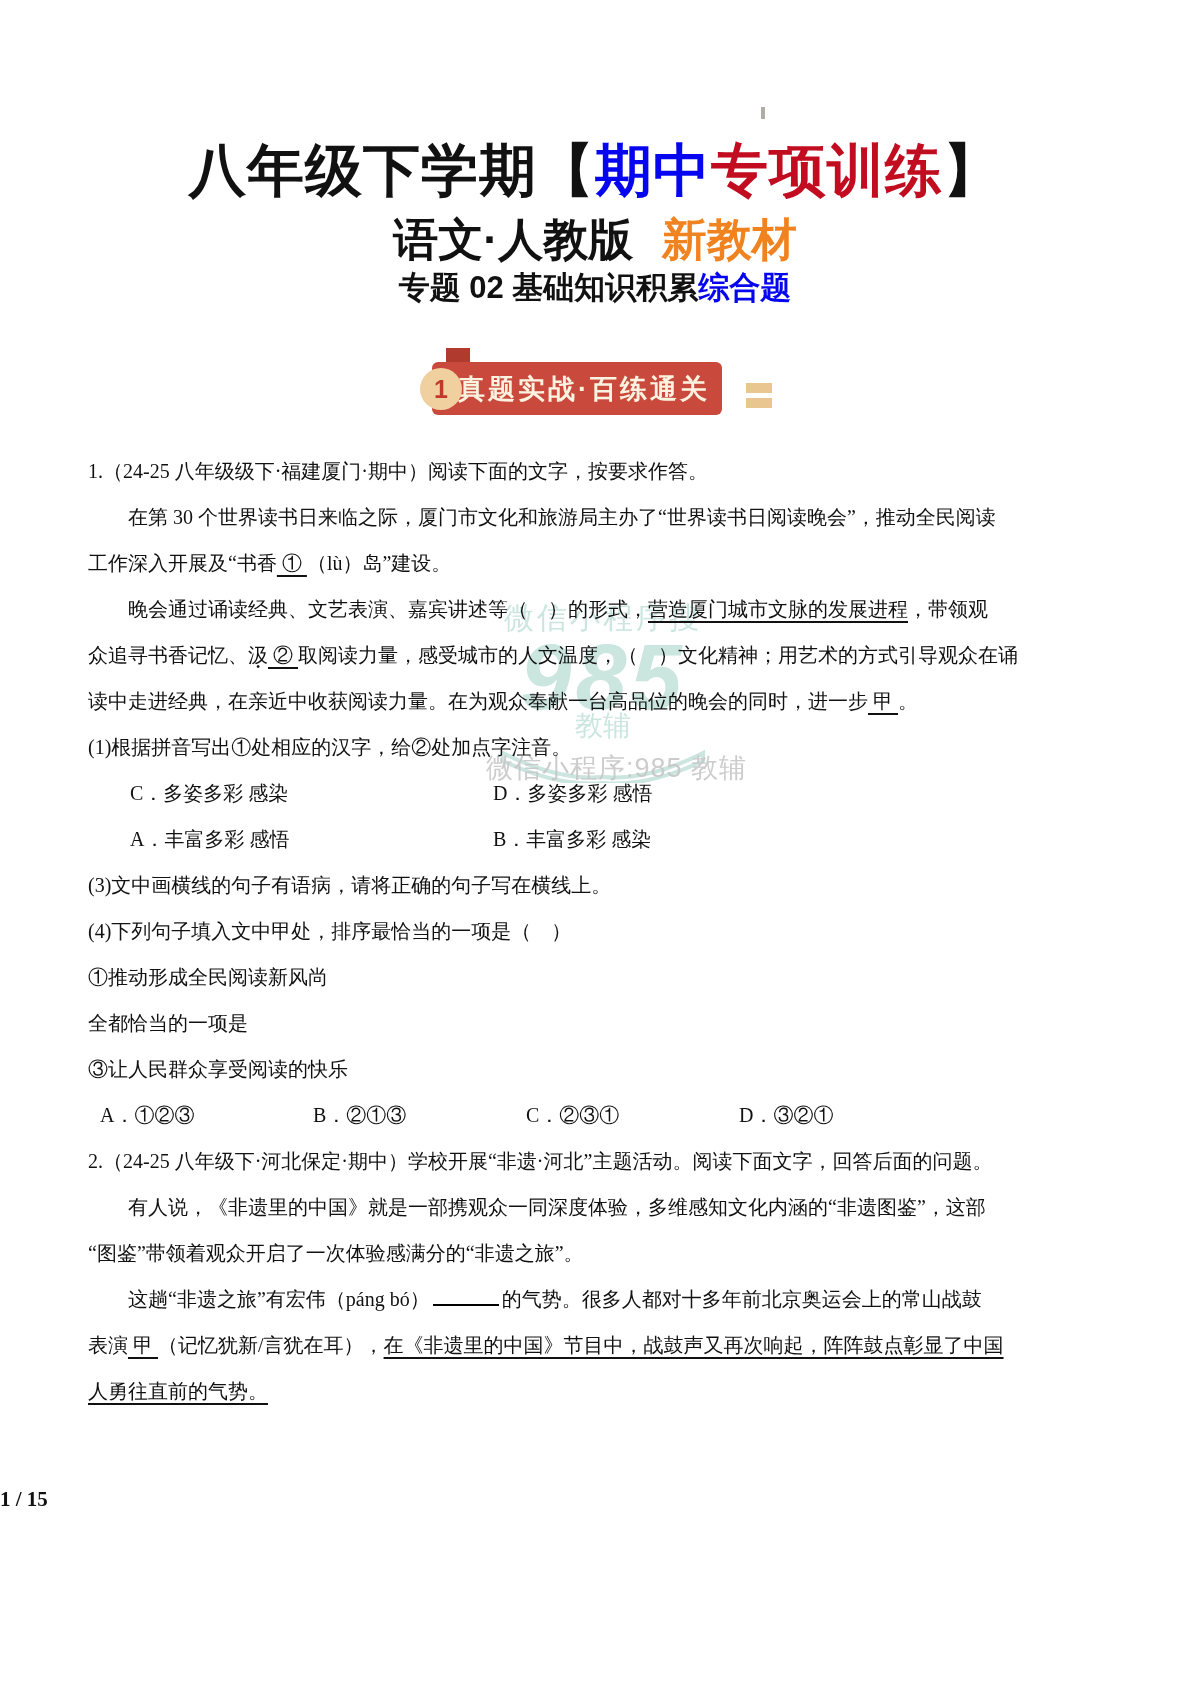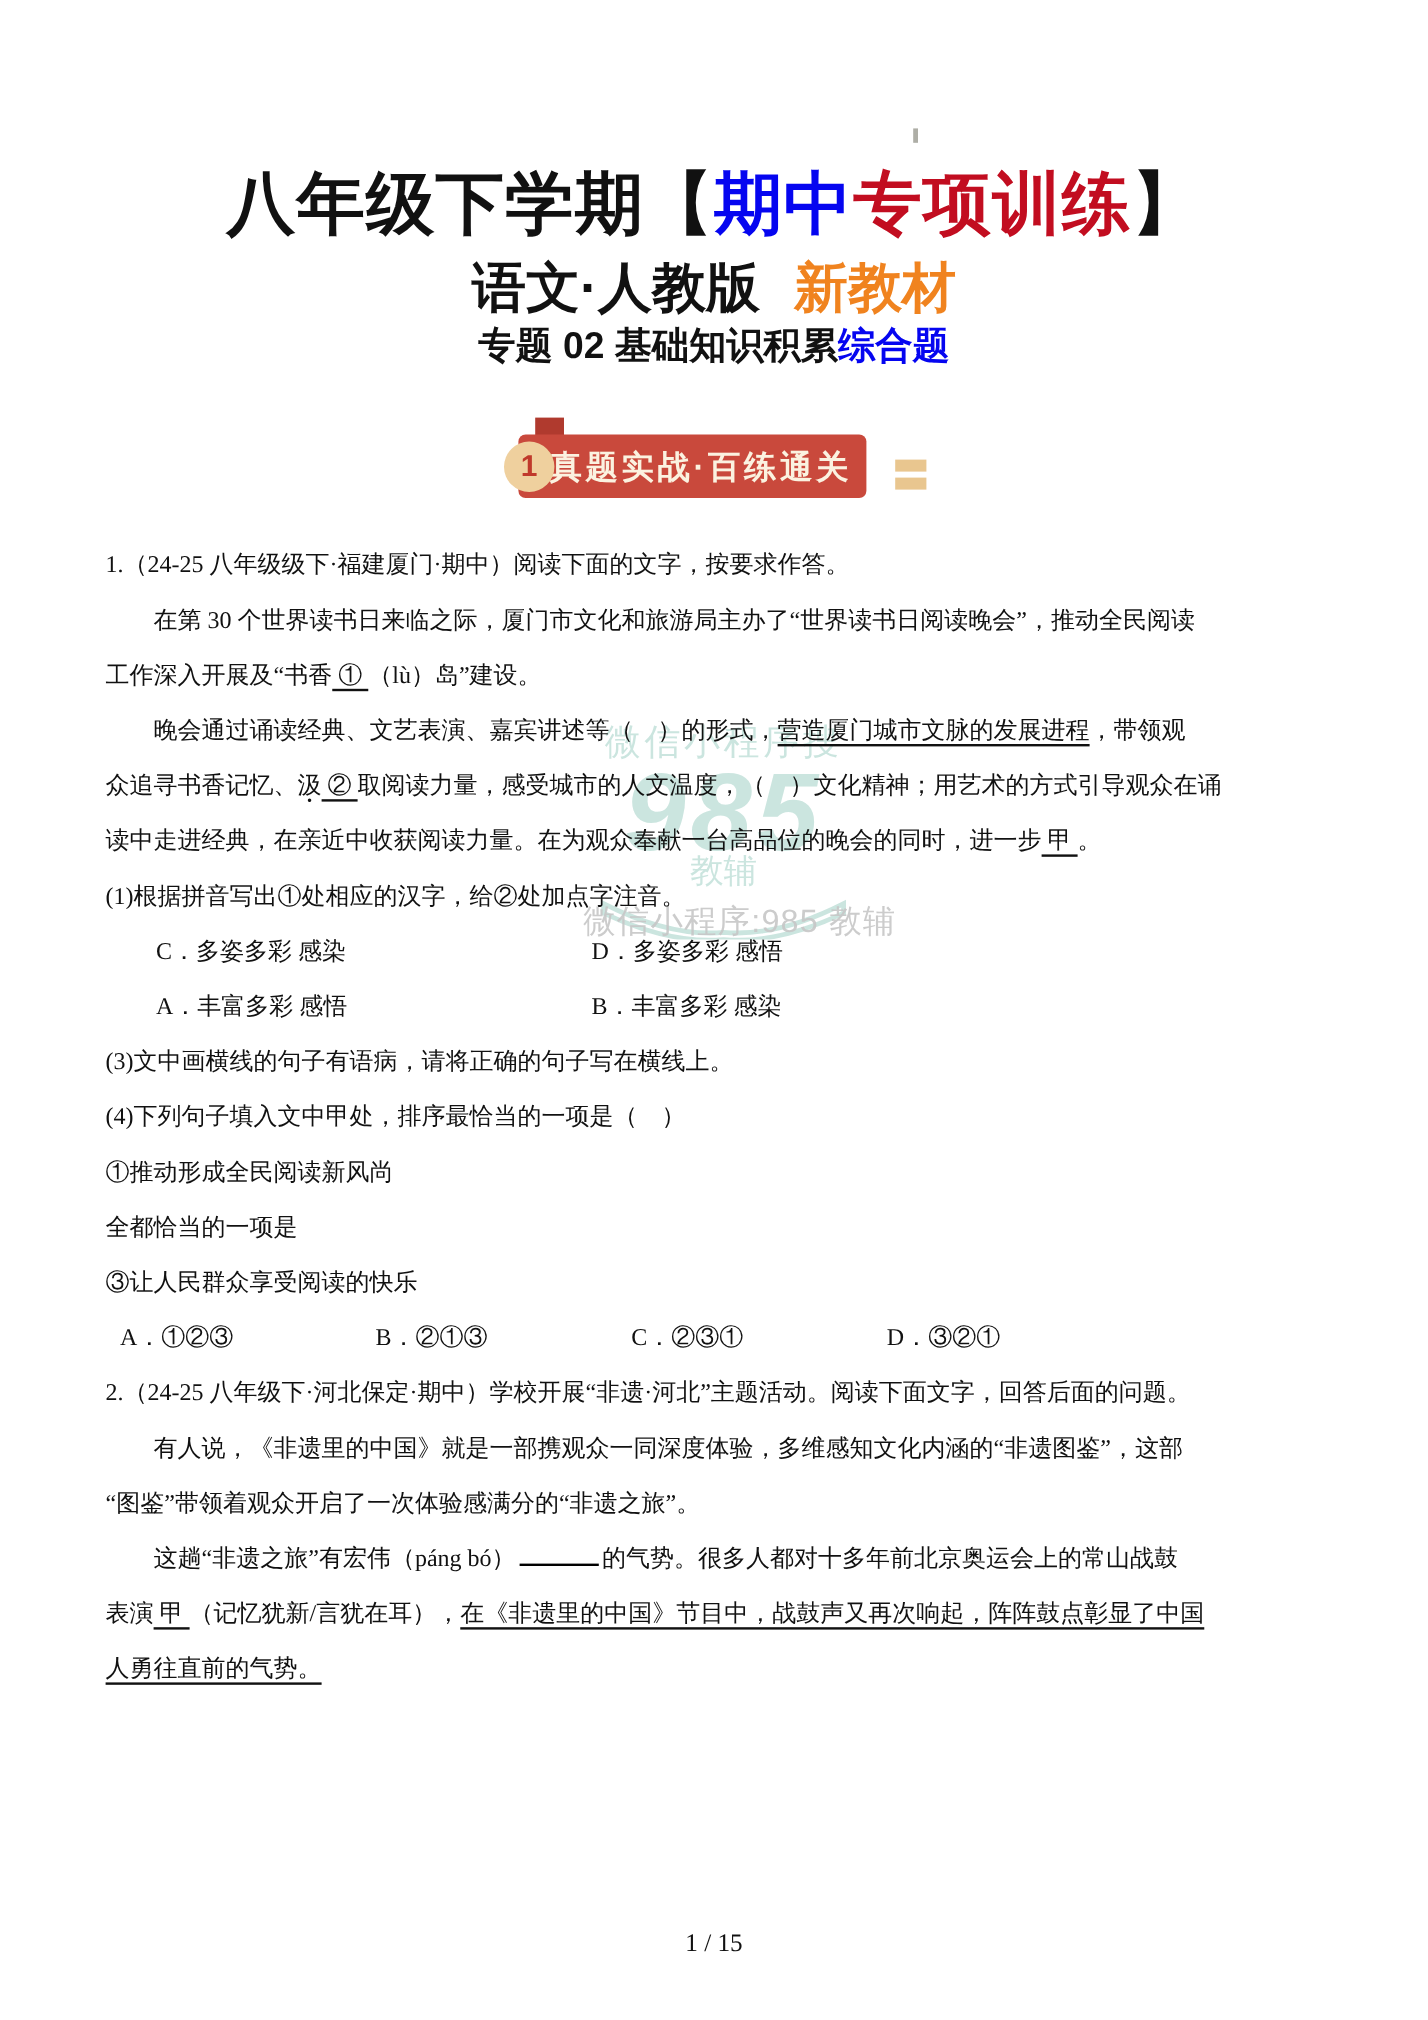--- a/index.html
+++ b/index.html
@@ -49,22 +49,22 @@
   .seg-dot{position:relative;display:inline-block;}
   .seg-dot::after{content:"•";position:absolute;left:50%;bottom:6px;transform:translateX(-50%);
                   font-size:12px;line-height:10px;}
   .seg-blank{display:inline-block;width:66px;height:2px;background:#000;margin:0 3px;}
   .optrow2 span{display:inline-block;}
   .optrow2 .o1{margin-left:42px;width:358px;}
   .optrow4 span{display:inline-block;margin-left:12px;width:196px;}
   .optrow4 span:last-child{width:auto;}
 
   
-  #footer{position:absolute;left:0;top:1596px;width:100%;height:46px;line-height:46px;text-align:center;
-          font-weight:normal;font-size:21px;}
+  #footer{position:absolute;left:0;top:1476px;width:100%;height:46px;line-height:46px;
+          font-weight:bold;font-size:21px;}
 </style>
 </head>
 <body>
 
 <div id="page">
 
   <div id="h1" class="hline">
     <span>八年级下学期【</span><span class="c-blue">期中</span><span class="c-red">专项训练</span><span>】</span>
   </div>
   <div id="h2" class="hline">

